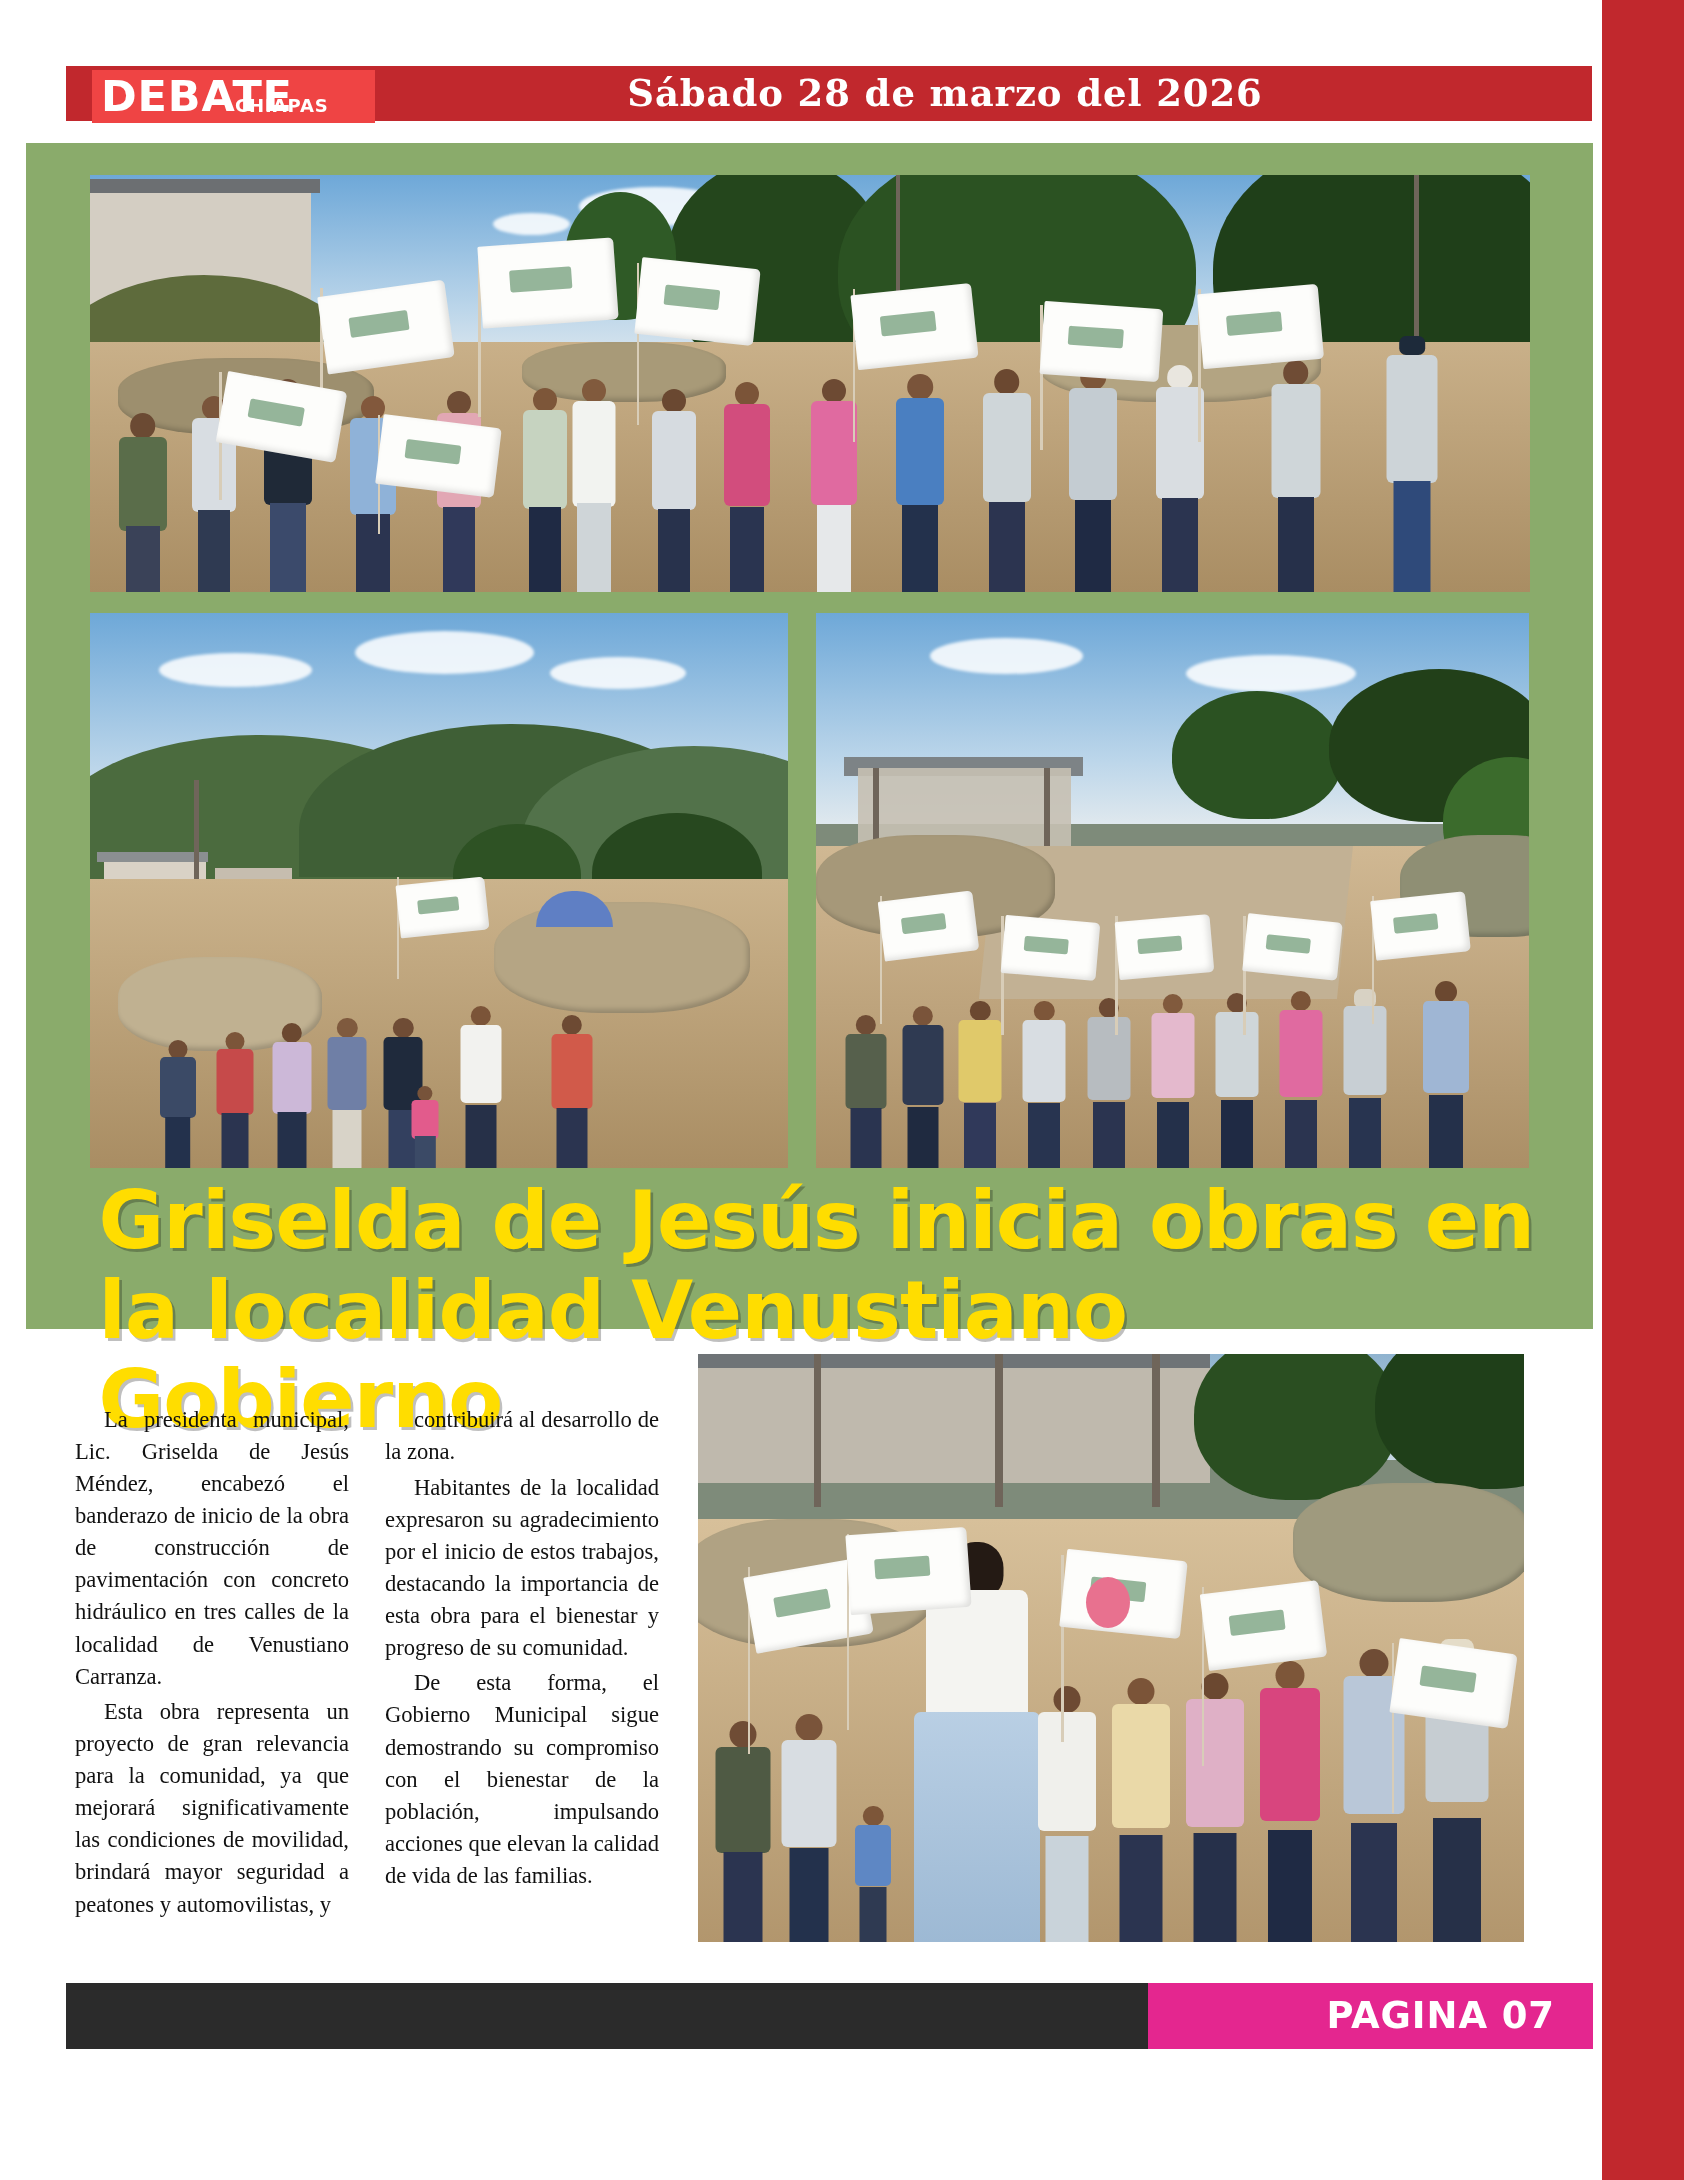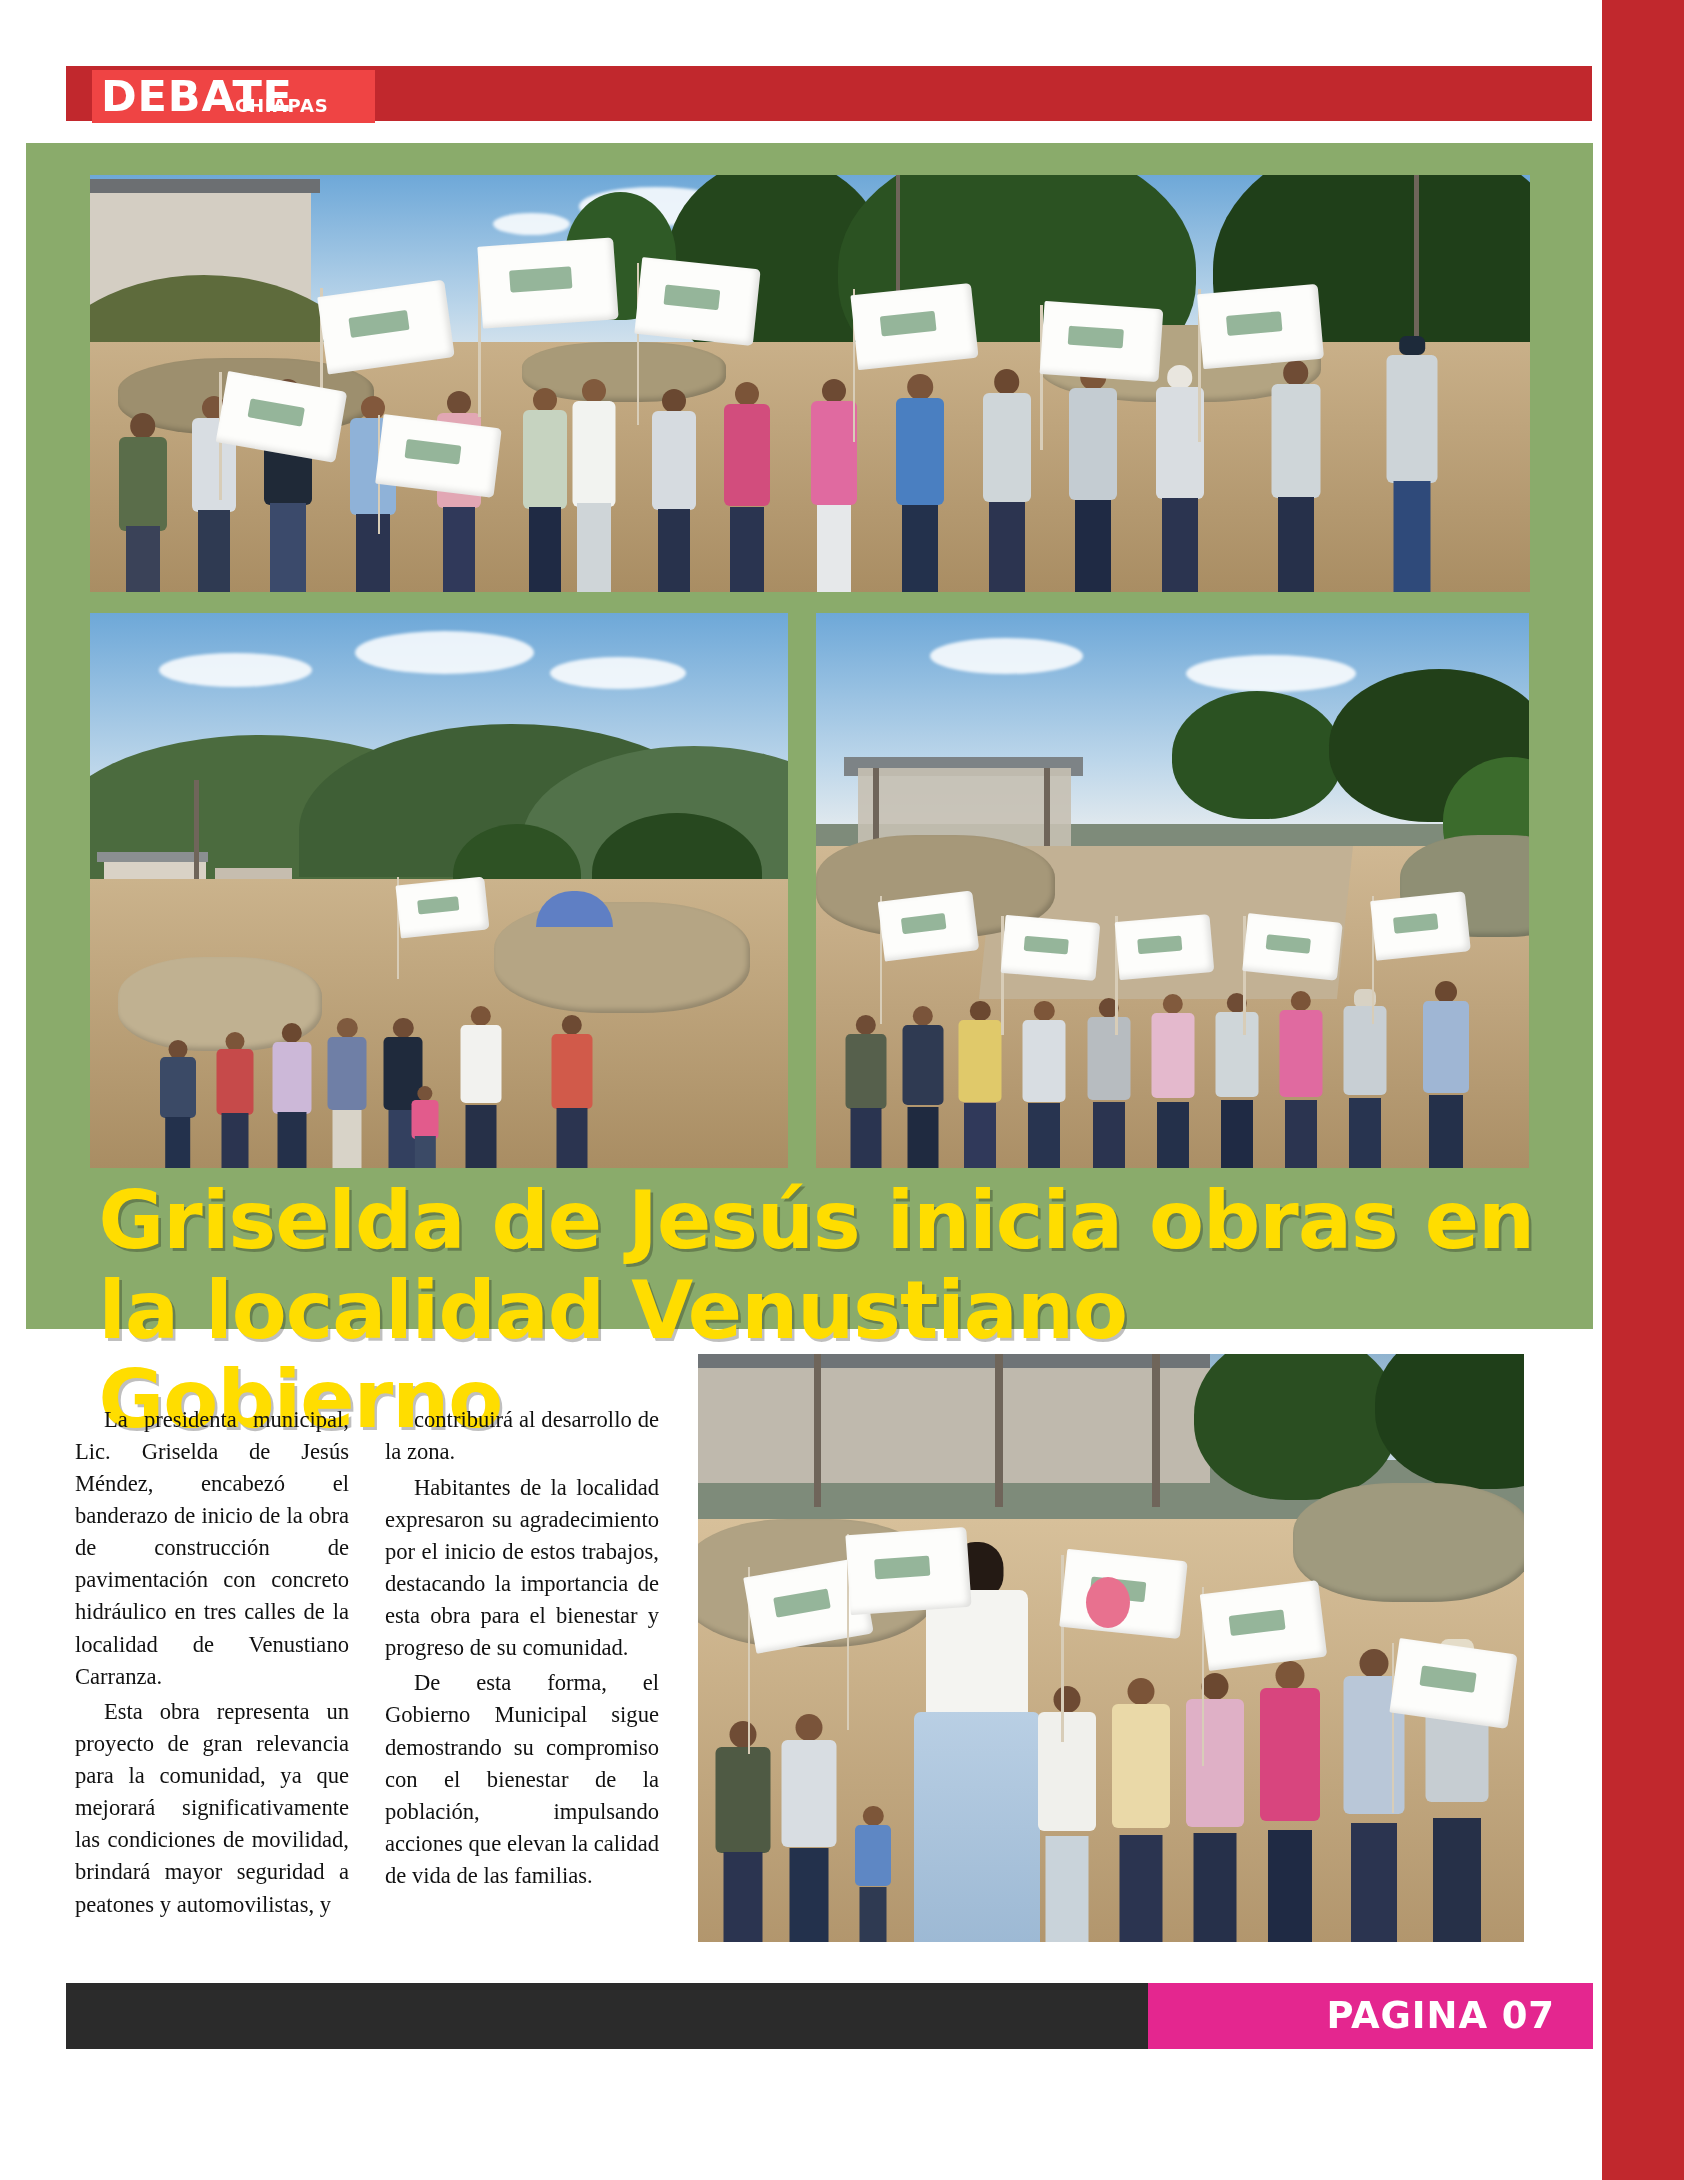--- a/index.html
+++ b/index.html
@@ -188,20 +188,21 @@
                  width:46%; height:26%; background:#3f7a4b; opacity:.55; border-radius:2.6px; }
 </style>
 </head>
 <body>
 
 <div class="page-inner">
 
   <div class="masthead"></div>
   <div class="logo-box">DEBATE</div>
   <div class="logo-sub">CHIAPAS</div>
+  <div class="masthead-date">Sábado 28 de marzo del 2026</div>
 
   <div class="hero">
 
     <div class="photo photo-top">
       <div class="sky" style="height:46%"></div>
       <div class="sky-clouds" style="height:46%">
         <div class="cloud" style="left:34%;top:6%;width:153px;height:39px"></div>
         <div class="cloud" style="left:46%;top:14%;width:119px;height:29px"></div>
         <div class="cloud" style="left:28%;top:20%;width:77px;height:22px"></div>
       </div>

